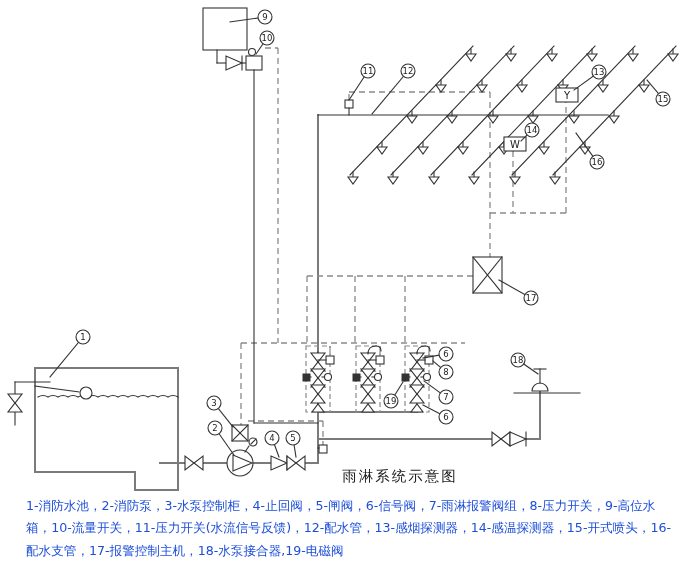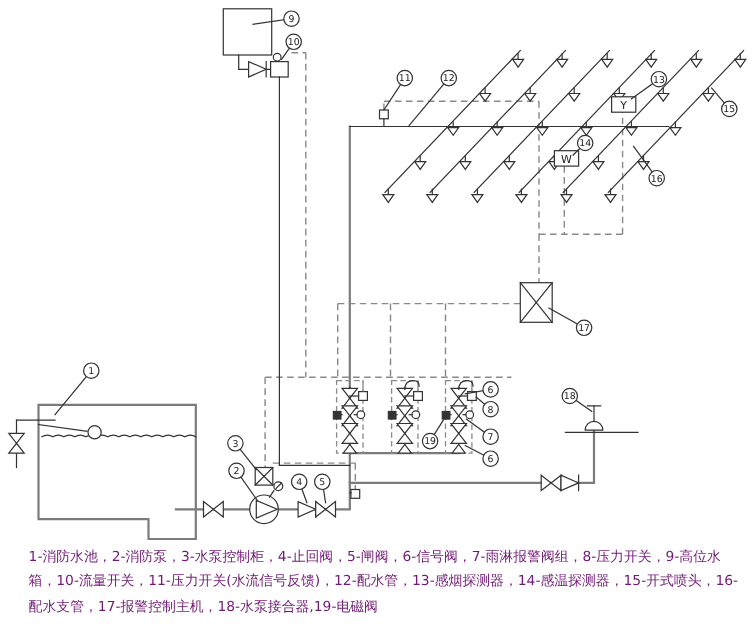--- a/index.html
+++ b/index.html
@@ -11,21 +11,21 @@
   .sig{stroke:#8a8a8a;stroke-width:1.3;fill:none;stroke-dasharray:6 4;}
   .bxd{stroke:#8a8a8a;stroke-width:1.2;fill:none;stroke-dasharray:5 3;}
   .sh{fill:#fff;stroke:#333;stroke-width:1.1;}
   .shd{fill:#333;stroke:#333;stroke-width:1;}
   .callout circle{fill:#fff;stroke:#333;stroke-width:1.1;}
   .callout text{font-size:8.5px;fill:#222;text-anchor:middle;}
   .detector-text{font-size:10px;fill:#222;text-anchor:middle;}
   .title{position:absolute;left:295px;top:467px;width:210px;text-align:center;
          font-size:14.5px;letter-spacing:2px;color:#1a1a1a;}
   .legend{position:absolute;left:26px;top:495px;width:646px;
-          font-size:12.6px;line-height:1.78;color:#701a75;}
+          font-size:12.6px;line-height:1.78;color:#1d4ed8;}
 </style>
 </head>
 <body>
 
 <div class="canvas">
 
 <svg width="687" height="573" viewBox="0 0 687 573">
   <defs>
     <g id="sprhead">
           <line class="ln" x1="0" y1="0" x2="0" y2="5"></line>
@@ -302,15 +302,16 @@
           <text x="531" y="301">17</text>
         </g>
     <g class="callout">
           <line class="ln" x1="518" y1="360" x2="538" y2="374"></line>
           <circle cx="518" cy="360" r="7"></circle>
           <text x="518" y="363">18</text>
         </g>
   </g>
 </svg>
 
+<div class="title">雨淋系统示意图</div>
 <div class="legend">1-消防水池，2-消防泵，3-水泵控制柜，4-止回阀，5-闸阀，6-信号阀，7-雨淋报警阀组，8-压力开关，9-高位水箱，10-流量开关，11-压力开关(水流信号反馈)，12-配水管，13-感烟探测器，14-感温探测器，15-开式喷头，16-配水支管，17-报警控制主机，18-水泵接合器,19-电磁阀</div>
 
 </div>
 
 </body></html>

